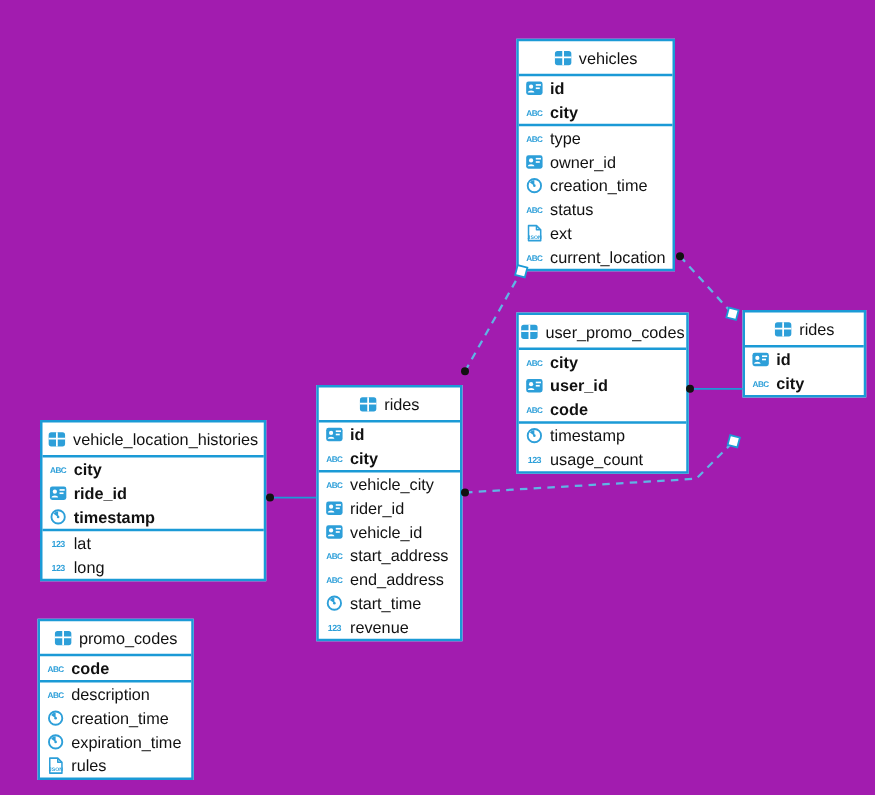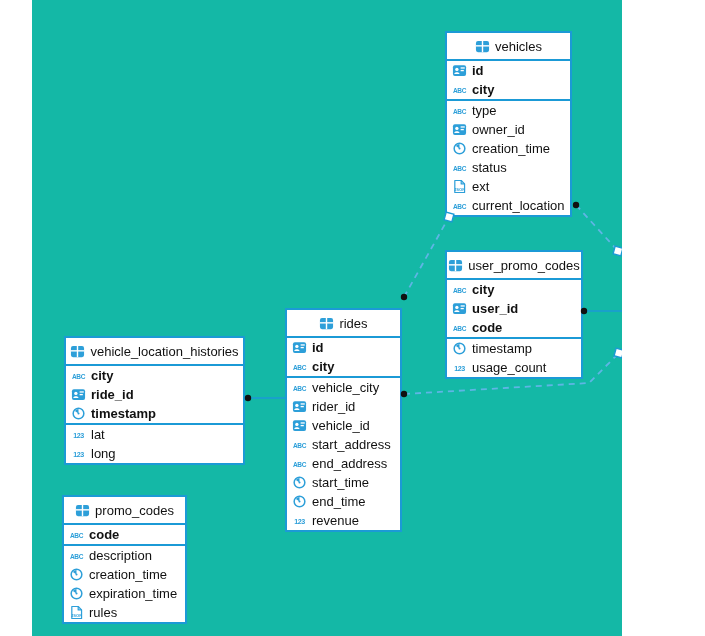--- a/index.html
+++ b/index.html
@@ -3,26 +3,25 @@
 <meta charset="utf-8">
 <style>
   :root{
     --blue:#1b9ad6;
     --icon-blue:#2d9fd9;
     --text:#111111;
   }
   html,body{margin:0;padding:0;background:#ffffff;}
   #canvas{
     position:relative;
-    width:590px;height:636px;
-    background:#14b8a6;
+    width:700px;height:636px;
+    background:#a21caf;
     overflow:hidden;
     font-family:"Liberation Sans", sans-serif;
     color:var(--text);
-    margin-left:32px;
   }
   #edges{
     position:absolute;left:0;top:0;width:705px;height:636px;
     z-index:10;pointer-events:none;
   }
   .tbl{
     position:absolute;
     box-sizing:border-box;
     background:#ffffff;
     border:2px solid var(--blue);
@@ -328,30 +327,20 @@
           </div>
           <div class="trow">
             <span class="f-icon">
               <svg viewBox="0 0 16 16">
                 <circle cx="8" cy="8" r="5.7" fill="none" stroke="#2d9fd9" stroke-width="1.6"></circle>
                 <path d="M8 8 L8 3.1 A4.9 4.9 0 0 0 4.1 5.4 Z" fill="#2d9fd9"></path>
                 <circle cx="8" cy="8" r="1.1" fill="#2d9fd9"></circle>
               </svg>
             </span>
             <span class="fname">start_time</span>
-          </div>
-          <div class="trow">
-            <span class="f-icon">
-              <svg viewBox="0 0 16 16">
-                <circle cx="8" cy="8" r="5.7" fill="none" stroke="#2d9fd9" stroke-width="1.6"></circle>
-                <path d="M8 8 L8 3.1 A4.9 4.9 0 0 0 4.1 5.4 Z" fill="#2d9fd9"></path>
-                <circle cx="8" cy="8" r="1.1" fill="#2d9fd9"></circle>
-              </svg>
-            </span>
-            <span class="fname">end_time</span>
           </div>
           <div class="trow">
             <span class="f-icon">
               <svg viewBox="0 0 16 16">
                 <text x="8" y="11.4" text-anchor="middle" font-family="Liberation Sans, sans-serif" font-size="7.6" font-weight="bold" letter-spacing="-0.4" fill="#2d9fd9">123</text>
               </svg>
             </span>
             <span class="fname">revenue</span>
           </div>
         </div>

